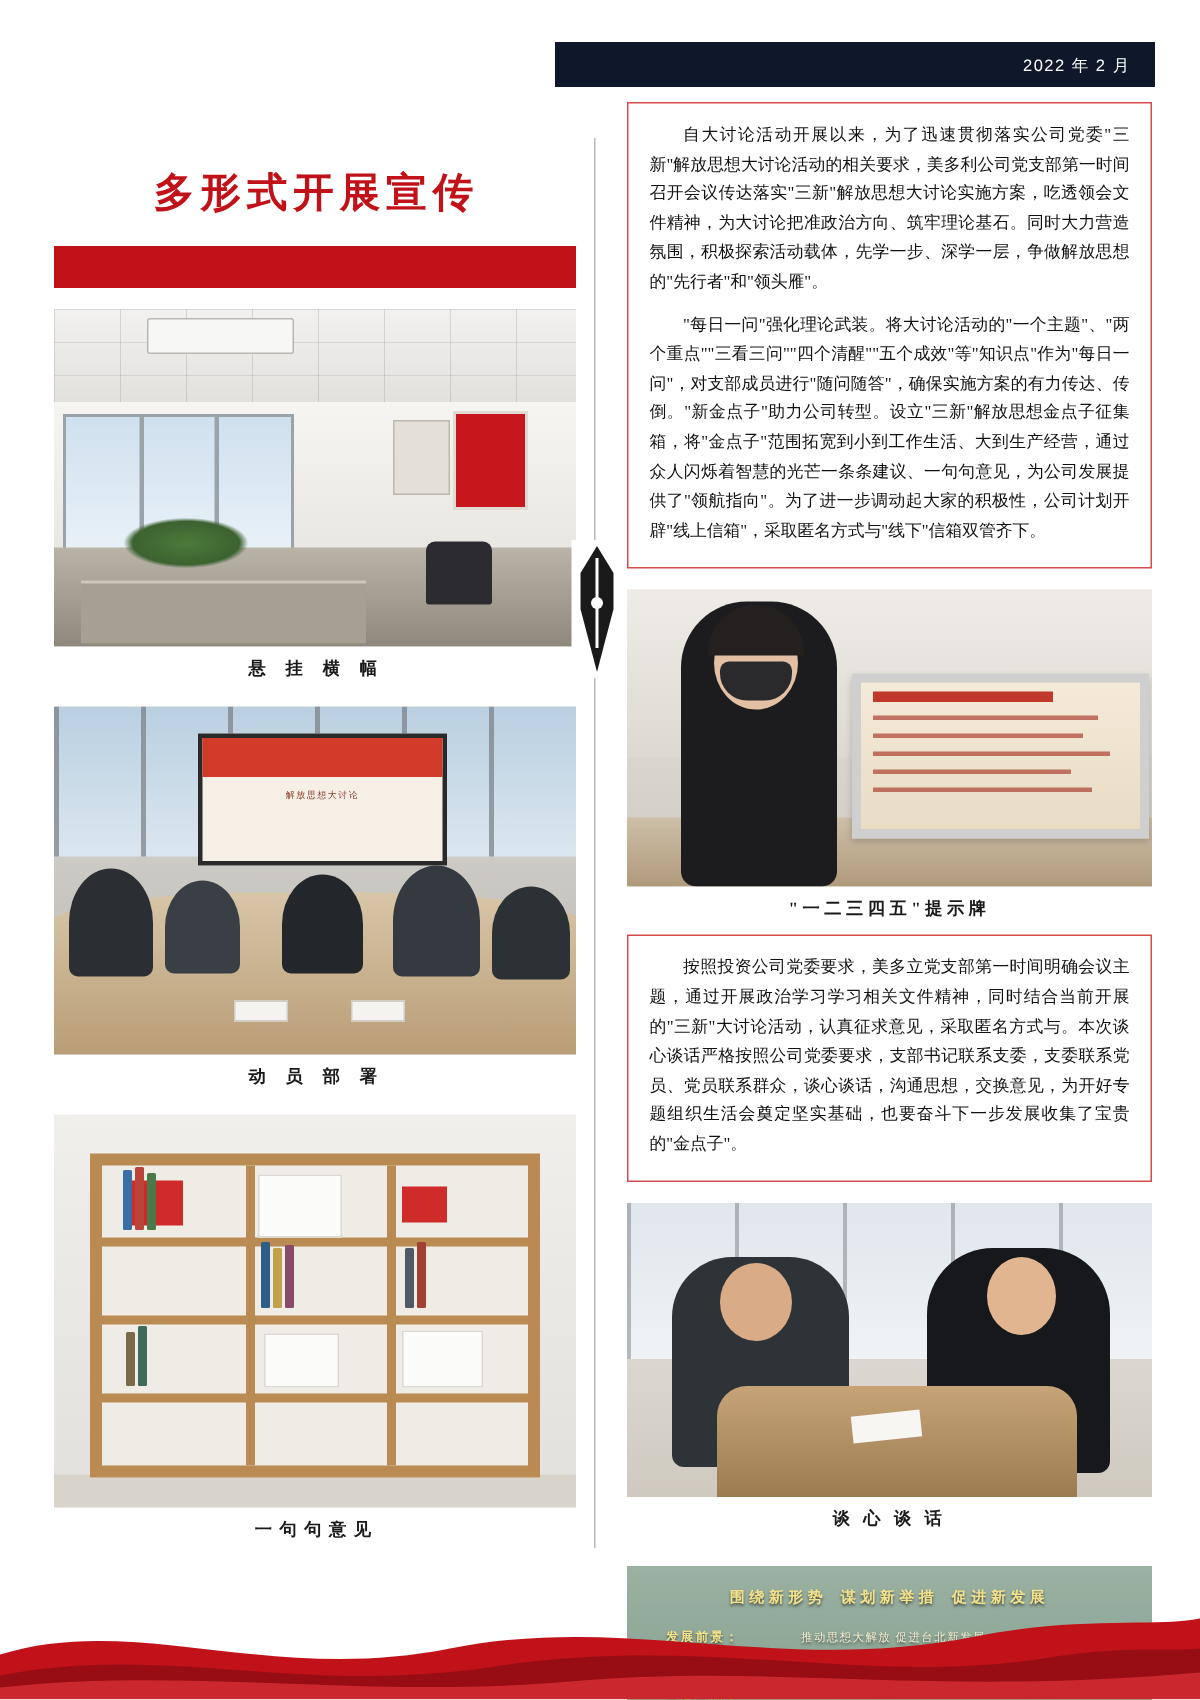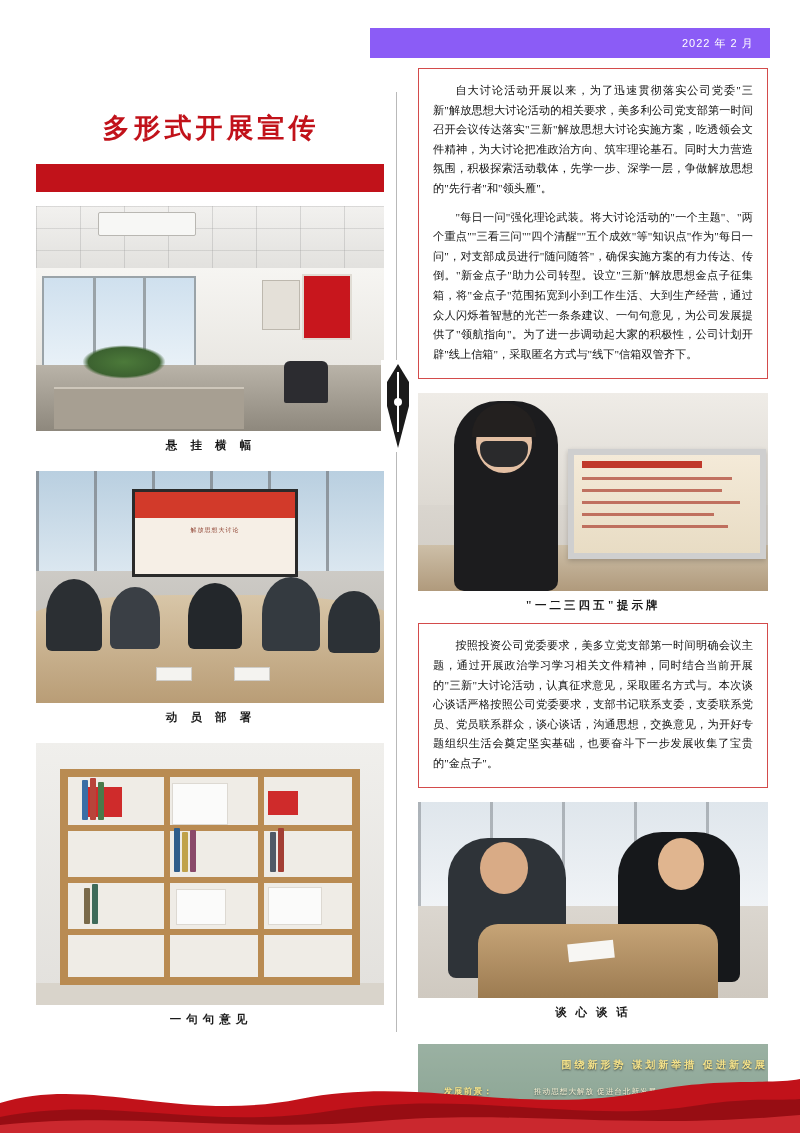--- a/index.html
+++ b/index.html
@@ -22,21 +22,21 @@
     background: #ffffff;
   }
 
   
   .header-bar {
     position: absolute;
     left: 370px;
     top: 28px;
     width: 400px;
     height: 30px;
-    background: #8b5cf6;
+    background: #0f172a;
     display: flex;
     align-items: center;
     justify-content: flex-start;
     padding-left: 312px;
     box-sizing: border-box;
   }
   .header-date {
     color: #ffffff;
     font-size: 11px;
     letter-spacing: 1px;
@@ -365,22 +365,22 @@
   .rp3 .field {
     position:absolute; left:0; top:58px; width:100%; height:152px;
     background: linear-gradient(#c0a877, #a68a5c);
   }
   .rp3 .overlay {
     position:absolute; left:0; top:0; width:100%; height:100%;
     background: rgba(90,120,80,.45);
   }
   .rp3 .titlerow {
     position:absolute; left:0; top:14px; width:100%;
-    text-align:right; color:#f4e28a; font-size:10px; letter-spacing:3px;
-    font-family:Liberation Sans, sans-serif; font-weight:bold;
+    text-align:center; color:#f4e28a; font-size:10px; letter-spacing:3px;
+    font-family:Liberation Mono, monospace; font-weight:bold;
     text-shadow: 0 1px 2px rgba(0,0,0,.6);
   }
   .rp3 .rowtxt {
     position:absolute; color:#f5efd2; font-size:7.6px; letter-spacing:1px;
     font-family:"Liberation Serif", serif;
     text-shadow: 0 1px 2px rgba(0,0,0,.55);
     white-space:nowrap;
   }
   .rp3 .lbl {
     position:absolute; color:#f4e28a; font-size:8.4px; letter-spacing:1.5px;

